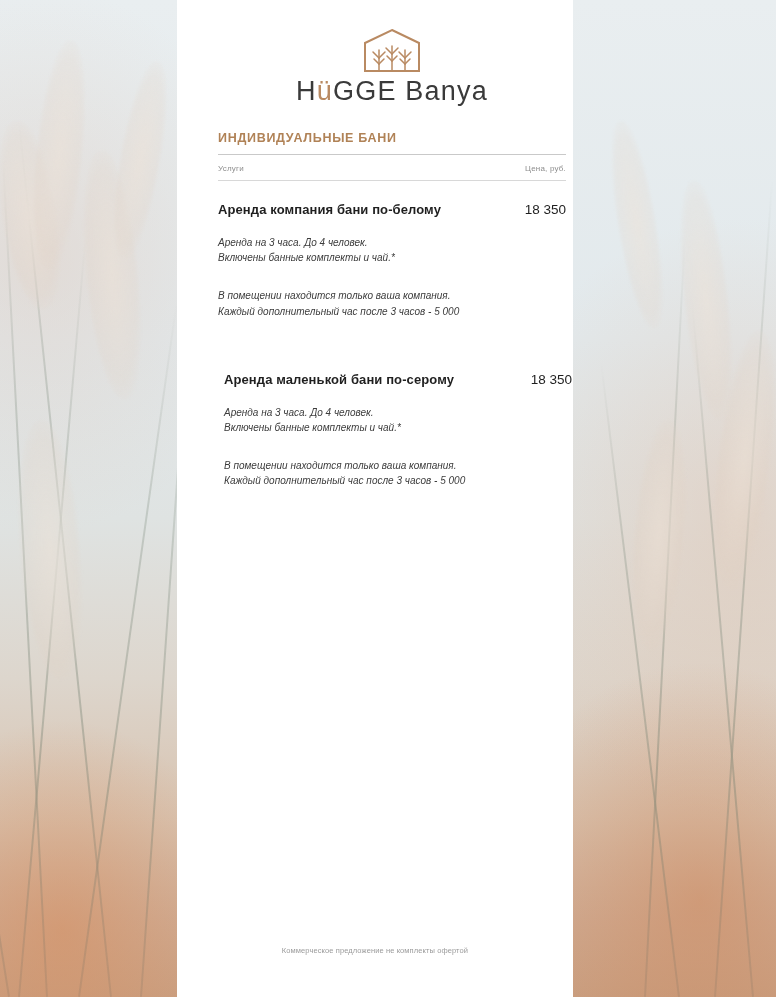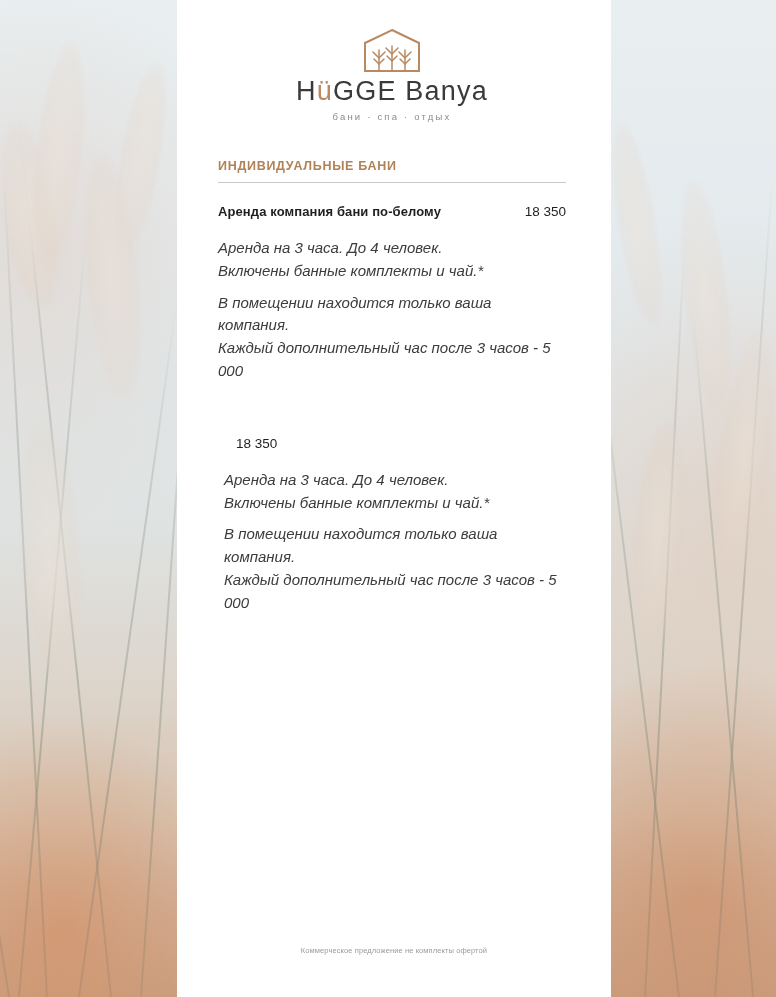--- a/index.html
+++ b/index.html
@@ -55,21 +55,21 @@
     border-radius: 50% 50% 45% 55%;
     background: radial-gradient(ellipse at 50% 50%, rgba(236,224,212,.92), rgba(226,208,192,.35) 60%, rgba(226,208,192,0) 78%);
     filter: blur(1.2px);
   }
 
   
   .card {
     position: absolute;
     left: 177px;
     top: 0;
-    width: 434px;
+    width: 396px;
     height: 997px;
     background: #ffffff;
   }
 
   .inner {
     position: absolute;
     left: 41px;
     top: 0;
     width: 348px;
   }
@@ -97,21 +97,21 @@
   .logo-sub {
     margin-top: 6px;
     font-size: 9.5px;
     letter-spacing: 2.2px;
     color: #8c8c8c;
     font-weight: 400;
   }
 
   
   .section-title {
-    margin-top: 37px;
+    margin-top: 26px;
     font-size: 12.5px;
     font-weight: bold;
     letter-spacing: 0.7px;
     color: #b08256;
     padding-bottom: 9px;
     border-bottom: 1px solid #c9c9c9;
   }
 
   
   .col-heads {
@@ -145,27 +145,27 @@
     font-size: 13.5px;
     font-weight: normal;
     color: #1f1f1f;
     white-space: nowrap;
     padding-left: 12px;
   }
   .item.second .item-price { margin-right: -6px; }
 
   .item-desc {
     margin-top: 18px;
-    font-size: 15px;
+    font-size: 10px;
     font-style: italic;
     color: #3c3c3c;
     line-height: 1.52;
   }
   .item-desc p { margin: 0; }
-  .item-desc p.gap { margin-top: 9px; }
+  .item-desc p.gap { margin-top: 23px; }
 
   
   .footer-note {
     position: absolute;
     left: 0;
     right: 0;
     top: 946px;
     text-align: center;
     font-size: 7.5px;
     color: #9a9a9a;
@@ -223,41 +223,45 @@
             <path d="M46 43 L46 22"></path>
             <path d="M46 30 L40 24"></path>
               <path d="M46 30 L52 24"></path>
             <path d="M46 36 L41 31"></path>
               <path d="M46 36 L51 31"></path>
           </g>
         </svg>
         <div class="logo-text">
           <span>H</span><span class="u">ü</span><span>GGE</span> <span>Banya</span>
         </div>
-        <div class="logo-sub">бани · спа · отдых</div>
       </div>
 
       <div class="section-title">ИНДИВИДУАЛЬНЫЕ БАНИ</div>
 
+      <div class="col-heads">
+        <span>Услуги</span>
+        <span>Цена, руб.</span>
+      </div>
 
       <div class="item">
         <div class="item-head">
           <div class="item-name">Аренда компания бани по-белому</div>
           <div class="item-price">18 350</div>
         </div>
         <div class="item-desc">
           <p>Аренда на 3 часа. До 4 человек.</p>
           <p>Включены банные комплекты и чай.*</p>
           <p class="gap">В помещении находится только ваша компания.</p>
           <p>Каждый дополнительный час после 3 часов - 5 000</p>
         </div>
       </div>
 
       <div class="item second">
         <div class="item-head">
+          <div class="item-name">Аренда маленькой бани по-серому</div>
           <div class="item-price">18 350</div>
         </div>
         <div class="item-desc">
           <p>Аренда на 3 часа. До 4 человек.</p>
           <p>Включены банные комплекты и чай.*</p>
           <p class="gap">В помещении находится только ваша компания.</p>
           <p>Каждый дополнительный час после 3 часов - 5 000</p>
         </div>
       </div>
 

